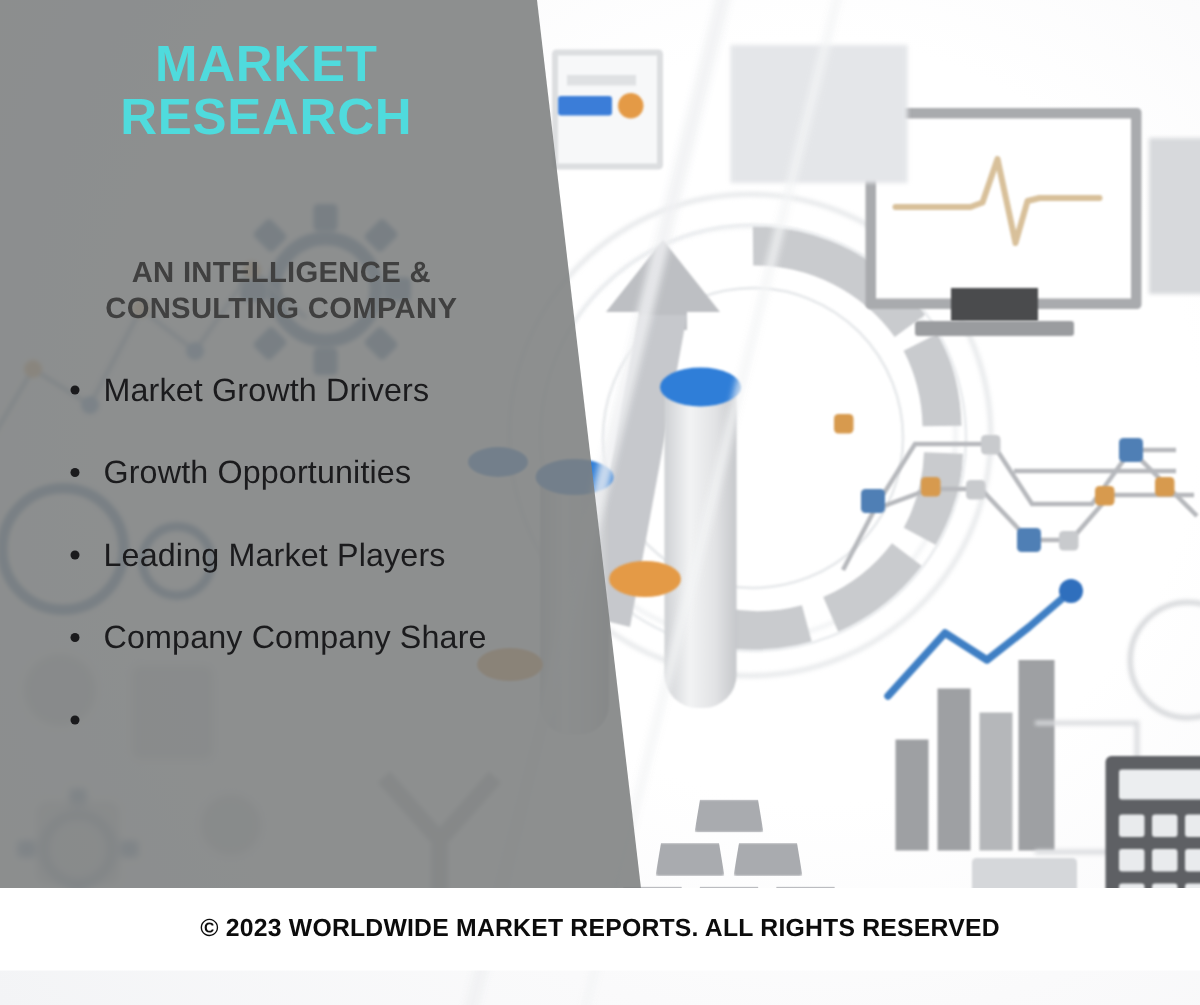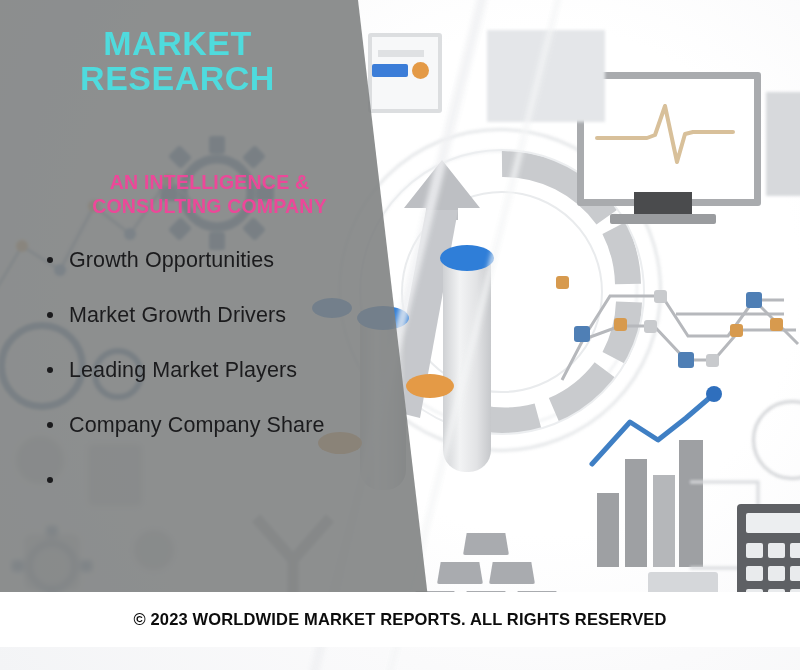--- a/index.html
+++ b/index.html
@@ -77,31 +77,30 @@
     font-weight: 800;
     font-size: 34px;
     line-height: 35px;
     letter-spacing: 0.5px;
     text-transform: uppercase;
   }
   .title .tl { display: block; white-space: nowrap; }
 
   .subtitle {
     position: absolute;
-    left: 0;
+    left: 10px;
     top: 170px;
     width: 355px;
     text-align: center;
-    color: #ec4899;
+    color: #404040;
     font-weight: 800;
     font-size: 19.5px;
     line-height: 24px;
     letter-spacing: 0.2px;
     text-transform: uppercase;
-    padding-left: 32px;
   }
   .subtitle .sl { display: block; white-space: nowrap; }
 
   .bullets {
     position: absolute;
     left: 47px;
     top: 248px;
     width: 330px;
     margin: 0;
     padding: 0;
@@ -381,25 +380,25 @@
     </div>
 
     <div class="subtitle">
       <span class="sl">AN INTELLIGENCE &amp;</span>
       <span class="sl">CONSULTING COMPANY</span>
     </div>
 
     <ul class="bullets">
       <li>
         <span class="dot" style="background: rgb(27, 27, 29);"></span>
-        <span>Growth Opportunities</span>
+        <span>Market Growth Drivers</span>
       </li>
       <li>
         <span class="dot" style="background: rgb(27, 27, 29);"></span>
-        <span>Market Growth Drivers</span>
+        <span>Growth Opportunities</span>
       </li>
       <li>
         <span class="dot" style="background: rgb(27, 27, 29);"></span>
         <span>Leading Market Players</span>
       </li>
       <li>
         <span class="dot" style="background: rgb(27, 27, 29);"></span>
         <span>Company Company Share</span>
       </li>
       <li>

